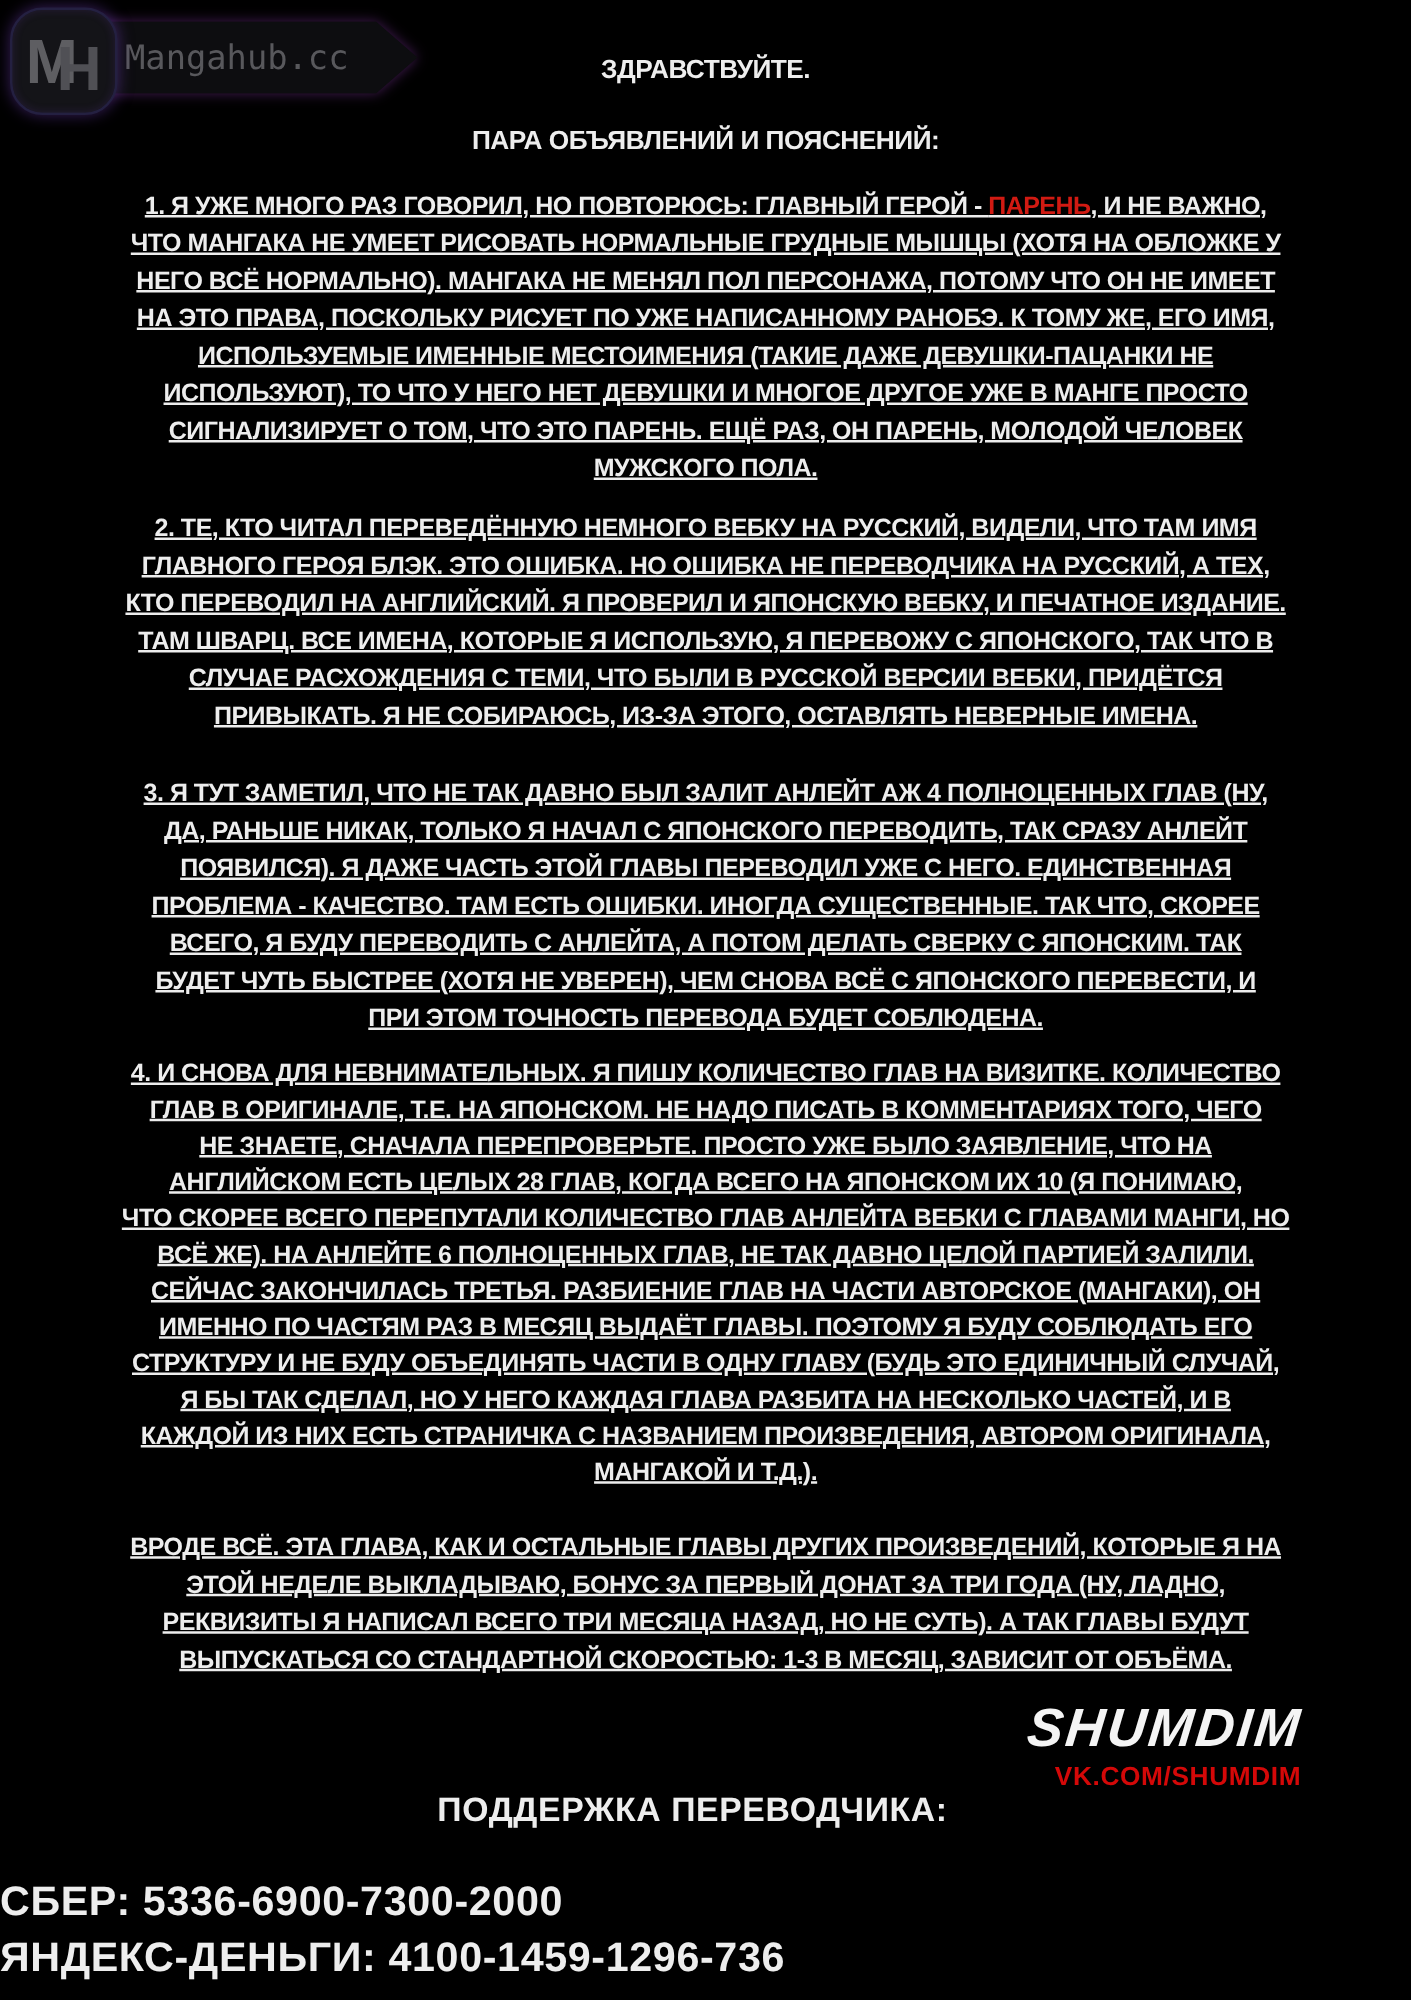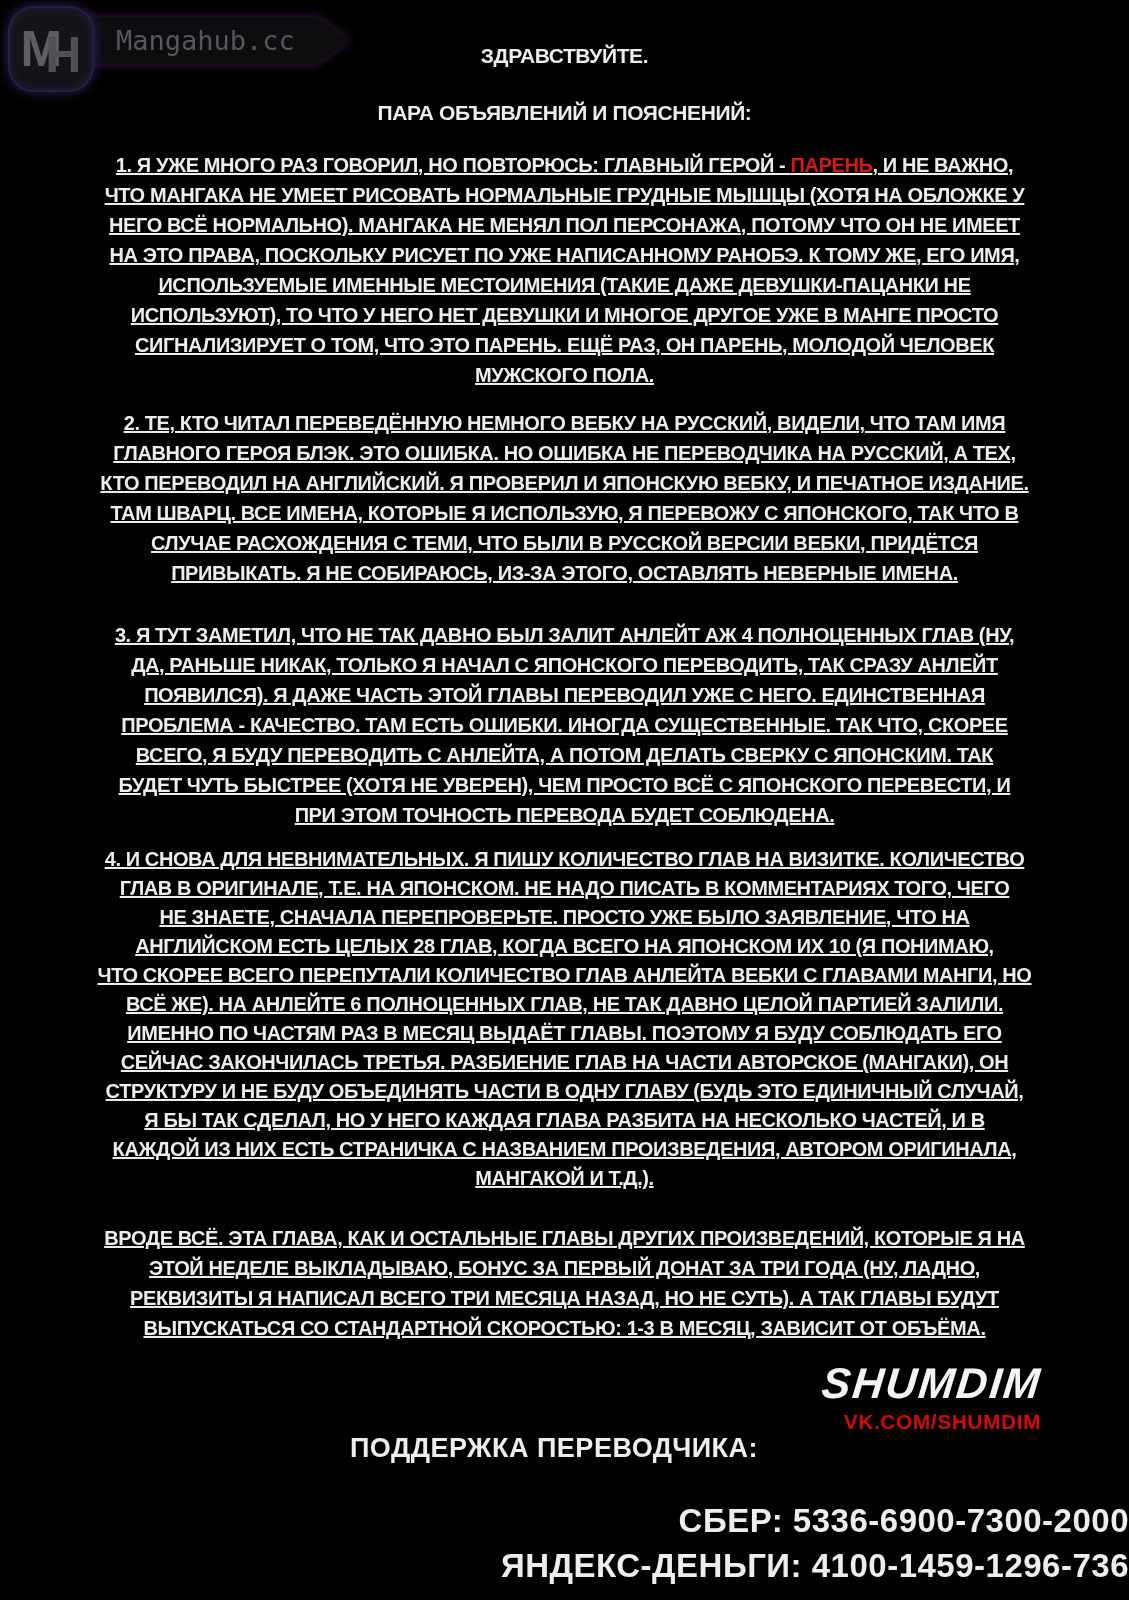--- a/index.html
+++ b/index.html
@@ -7,21 +7,21 @@
         overflow:hidden;font-family:"Liberation Sans",sans-serif;}
 
   
   .logo{position:absolute;left:0;top:0;width:370px;height:104px;}
   .badge{position:absolute;left:8px;top:6px;width:82px;height:82px;background:#141418;
          border:2px solid #242041;border-radius:26px;z-index:2;
          box-shadow:0 0 12px rgba(110,60,180,.5), inset 0 0 8px rgba(110,60,180,.2);
          display:flex;align-items:center;justify-content:center;}
   .badge .m{font-size:50px;font-weight:700;color:#5e5e62;line-height:1;}
   .badge .h{font-size:50px;font-weight:700;color:#505055;line-height:1;margin-left:-17px;position:relative;top:6px;}
-  .banner{position:absolute;left:72px;top:17px;width:278px;height:47px;z-index:1;
+  .banner{position:absolute;left:56px;top:17px;width:278px;height:58px;z-index:1;
           filter:drop-shadow(0 0 5px rgba(120,50,150,.55));}
   .banner-inner{width:100%;height:100%;background:#0d0d10;
           clip-path:polygon(0 0,88% 0,100% 50%,88% 100%,0 100%);
           display:flex;align-items:center;padding-left:44px;box-sizing:border-box;}
   .banner-inner span{font-family:"DejaVu Sans Mono",monospace;font-size:27px;color:#58585c;}
 
   
   .para,.heading{position:absolute;left:50px;width:1029px;text-align:center;
         color:var(--text,#ededed);font-weight:700;font-size:20px;letter-spacing:-0.4px;}
   .para .tline{height:30px;line-height:30px;white-space:nowrap;text-decoration:underline;}
@@ -39,21 +39,21 @@
   
   .sig{position:absolute;right:88px;top:1360px;text-align:right;}
   .sig-name{display:block;font-size:43px;font-weight:700;font-style:italic;color:#f4f4f4;
             transform:skewX(-6deg);letter-spacing:2px;line-height:1.1;}
   .sig-vk{display:block;font-size:21px;font-weight:700;
           color:var(--link-red,#d40808);letter-spacing:0.5px;margin-top:3px;}
 
   
   .support-title{position:absolute;top:1433px;left:0;width:1108px;text-align:center;
           font-size:27px;font-weight:700;color:var(--text,#f0f0f0);letter-spacing:0.5px;}
-  .pay{position:absolute;top:1498px;left:0;width:1129px;text-align:right;
+  .pay{position:absolute;top:1498px;left:0;width:1129px;text-align:left;
           color:var(--text,#f0f0f0);font-weight:700;font-size:33px;}
   .pay .tline{height:45px;line-height:45px;white-space:nowrap;letter-spacing:0.5px;}
 </style>
 </head>
 <body>
 
 <div class="page">
 
   <div class="logo">
     <div class="banner">
@@ -87,32 +87,32 @@
       <div class="tline">ТАМ ШВАРЦ. ВСЕ ИМЕНА, КОТОРЫЕ Я ИСПОЛЬЗУЮ, Я ПЕРЕВОЖУ С ЯПОНСКОГО, ТАК ЧТО В</div>
       <div class="tline">СЛУЧАЕ РАСХОЖДЕНИЯ С ТЕМИ, ЧТО БЫЛИ В РУССКОЙ ВЕРСИИ ВЕБКИ, ПРИДЁТСЯ</div>
       <div class="tline">ПРИВЫКАТЬ. Я НЕ СОБИРАЮСЬ, ИЗ-ЗА ЭТОГО, ОСТАВЛЯТЬ НЕВЕРНЫЕ ИМЕНА.</div>
     </div>
   <div class="para" id="para-3">
       <div class="tline">3. Я ТУТ ЗАМЕТИЛ, ЧТО НЕ ТАК ДАВНО БЫЛ ЗАЛИТ АНЛЕЙТ АЖ 4 ПОЛНОЦЕННЫХ ГЛАВ (НУ,</div>
       <div class="tline">ДА, РАНЬШЕ НИКАК, ТОЛЬКО Я НАЧАЛ С ЯПОНСКОГО ПЕРЕВОДИТЬ, ТАК СРАЗУ АНЛЕЙТ</div>
       <div class="tline">ПОЯВИЛСЯ). Я ДАЖЕ ЧАСТЬ ЭТОЙ ГЛАВЫ ПЕРЕВОДИЛ УЖЕ С НЕГО. ЕДИНСТВЕННАЯ</div>
       <div class="tline">ПРОБЛЕМА - КАЧЕСТВО. ТАМ ЕСТЬ ОШИБКИ. ИНОГДА СУЩЕСТВЕННЫЕ. ТАК ЧТО, СКОРЕЕ</div>
       <div class="tline">ВСЕГО, Я БУДУ ПЕРЕВОДИТЬ С АНЛЕЙТА, А ПОТОМ ДЕЛАТЬ СВЕРКУ С ЯПОНСКИМ. ТАК</div>
-      <div class="tline">БУДЕТ ЧУТЬ БЫСТРЕЕ (ХОТЯ НЕ УВЕРЕН), ЧЕМ ПРОСТО ВСЁ С ЯПОНСКОГО ПЕРЕВЕСТИ, И</div>
+      <div class="tline">БУДЕТ ЧУТЬ БЫСТРЕЕ (ХОТЯ НЕ УВЕРЕН), ЧЕМ СНОВА ВСЁ С ЯПОНСКОГО ПЕРЕВЕСТИ, И</div>
       <div class="tline">ПРИ ЭТОМ ТОЧНОСТЬ ПЕРЕВОДА БУДЕТ СОБЛЮДЕНА.</div>
     </div>
   <div class="para tight" id="para-4">
       <div class="tline">4. И СНОВА ДЛЯ НЕВНИМАТЕЛЬНЫХ. Я ПИШУ КОЛИЧЕСТВО ГЛАВ НА ВИЗИТКЕ. КОЛИЧЕСТВО</div>
       <div class="tline">ГЛАВ В ОРИГИНАЛЕ, Т.Е. НА ЯПОНСКОМ. НЕ НАДО ПИСАТЬ В КОММЕНТАРИЯХ ТОГО, ЧЕГО</div>
       <div class="tline">НЕ ЗНАЕТЕ, СНАЧАЛА ПЕРЕПРОВЕРЬТЕ. ПРОСТО УЖЕ БЫЛО ЗАЯВЛЕНИЕ, ЧТО НА</div>
       <div class="tline">АНГЛИЙСКОМ ЕСТЬ ЦЕЛЫХ 28 ГЛАВ, КОГДА ВСЕГО НА ЯПОНСКОМ ИХ 10 (Я ПОНИМАЮ,</div>
       <div class="tline">ЧТО СКОРЕЕ ВСЕГО ПЕРЕПУТАЛИ КОЛИЧЕСТВО ГЛАВ АНЛЕЙТА ВЕБКИ С ГЛАВАМИ МАНГИ, НО</div>
       <div class="tline">ВСЁ ЖЕ). НА АНЛЕЙТЕ 6 ПОЛНОЦЕННЫХ ГЛАВ, НЕ ТАК ДАВНО ЦЕЛОЙ ПАРТИЕЙ ЗАЛИЛИ.</div>
+      <div class="tline">СЕЙЧАС ЗАКОНЧИЛАСЬ ТРЕТЬЯ. РАЗБИЕНИЕ ГЛАВ НА ЧАСТИ АВТОРСКОЕ (МАНГАКИ), ОН</div>
       <div class="tline">ИМЕННО ПО ЧАСТЯМ РАЗ В МЕСЯЦ ВЫДАЁТ ГЛАВЫ. ПОЭТОМУ Я БУДУ СОБЛЮДАТЬ ЕГО</div>
-      <div class="tline">СЕЙЧАС ЗАКОНЧИЛАСЬ ТРЕТЬЯ. РАЗБИЕНИЕ ГЛАВ НА ЧАСТИ АВТОРСКОЕ (МАНГАКИ), ОН</div>
       <div class="tline">СТРУКТУРУ И НЕ БУДУ ОБЪЕДИНЯТЬ ЧАСТИ В ОДНУ ГЛАВУ (БУДЬ ЭТО ЕДИНИЧНЫЙ СЛУЧАЙ,</div>
       <div class="tline">Я БЫ ТАК СДЕЛАЛ, НО У НЕГО КАЖДАЯ ГЛАВА РАЗБИТА НА НЕСКОЛЬКО ЧАСТЕЙ, И В</div>
       <div class="tline">КАЖДОЙ ИЗ НИХ ЕСТЬ СТРАНИЧКА С НАЗВАНИЕМ ПРОИЗВЕДЕНИЯ, АВТОРОМ ОРИГИНАЛА,</div>
       <div class="tline">МАНГАКОЙ И Т.Д.).</div>
     </div>
   <div class="para" id="para-5">
       <div class="tline">ВРОДЕ ВСЁ. ЭТА ГЛАВА, КАК И ОСТАЛЬНЫЕ ГЛАВЫ ДРУГИХ ПРОИЗВЕДЕНИЙ, КОТОРЫЕ Я НА</div>
       <div class="tline">ЭТОЙ НЕДЕЛЕ ВЫКЛАДЫВАЮ, БОНУС ЗА ПЕРВЫЙ ДОНАТ ЗА ТРИ ГОДА (НУ, ЛАДНО,</div>
       <div class="tline">РЕКВИЗИТЫ Я НАПИСАЛ ВСЕГО ТРИ МЕСЯЦА НАЗАД, НО НЕ СУТЬ). А ТАК ГЛАВЫ БУДУТ</div>
       <div class="tline">ВЫПУСКАТЬСЯ СО СТАНДАРТНОЙ СКОРОСТЬЮ: 1-3 В МЕСЯЦ, ЗАВИСИТ ОТ ОБЪЁМА.</div>

